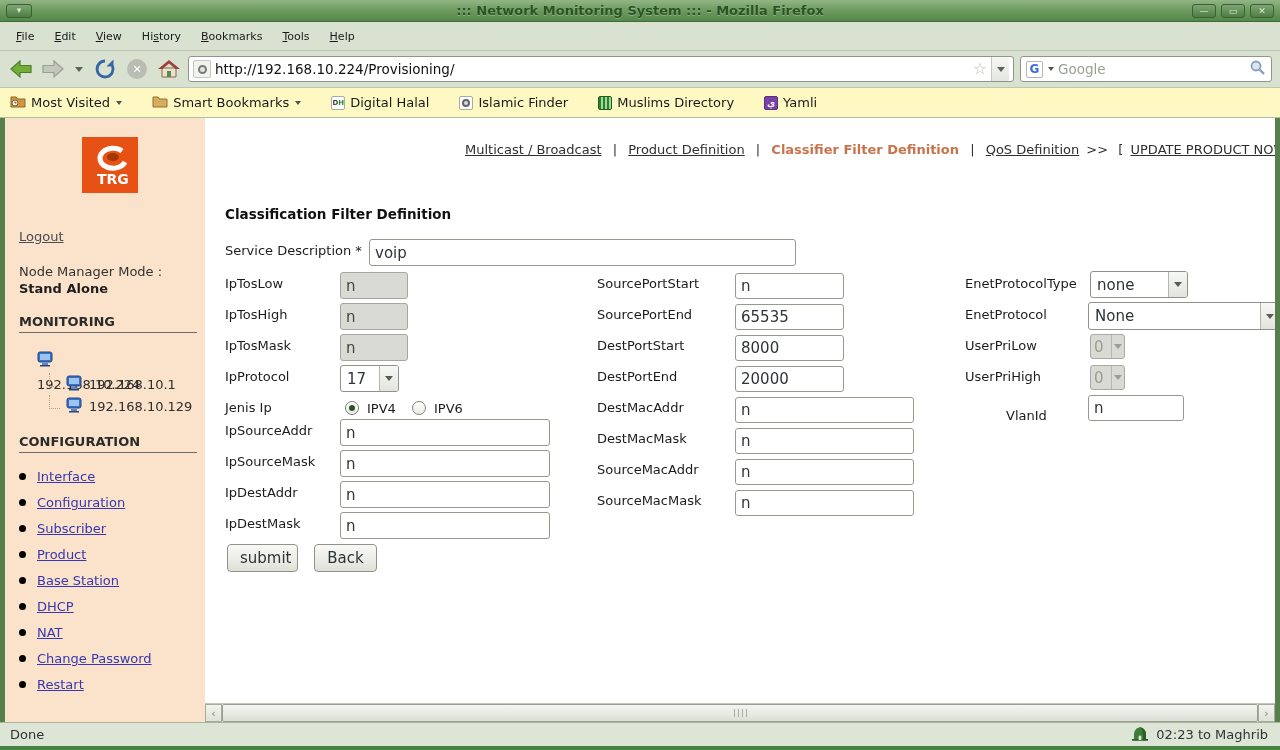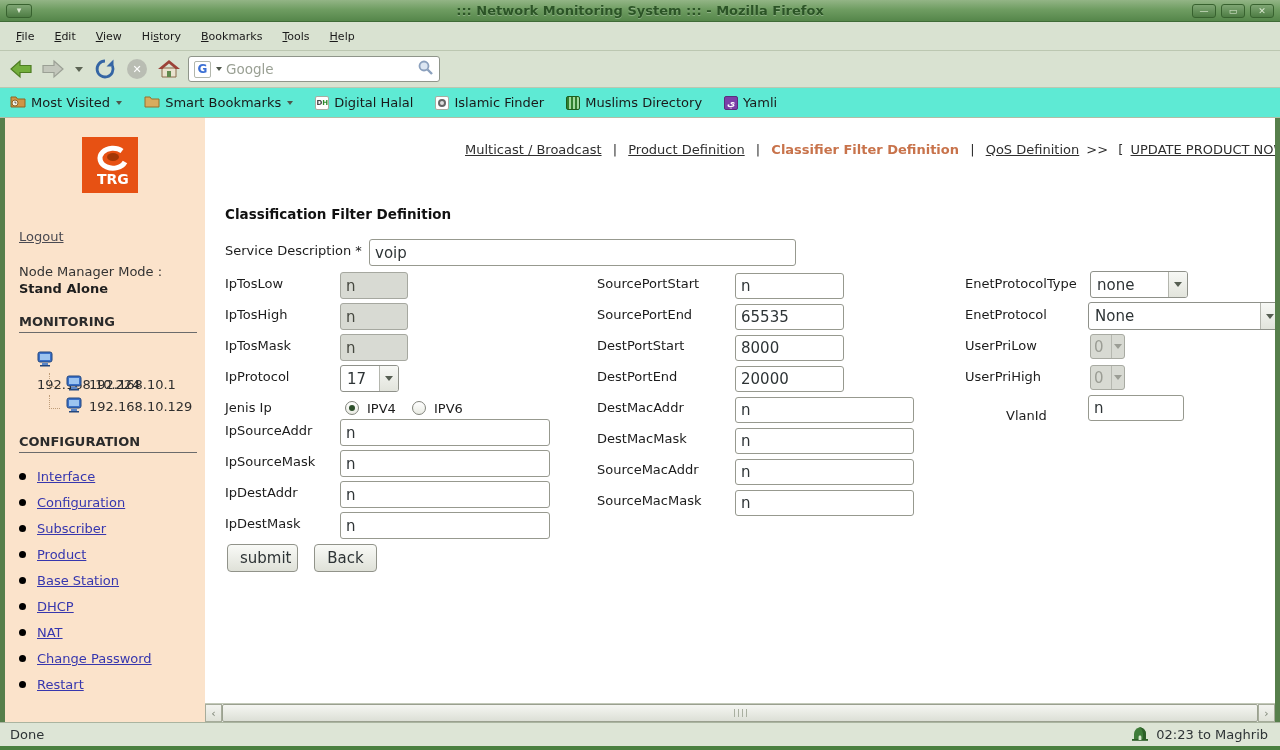--- a/index.html
+++ b/index.html
@@ -45,21 +45,21 @@
     background:linear-gradient(#f6f7f4,#e4e6de); border-radius:0 2px 2px 0; }
 
   .searchbar{ width:252px; height:26px; background:#fff; border:1px solid #8f958a; border-radius:3px;
     display:flex; align-items:center; padding:0 5px; gap:4px; }
   .g-box{ width:17px; height:17px; border:1px solid #b2b6ac; border-radius:2px; background:#fff;
     display:flex; align-items:center; justify-content:center; font-size:12px; font-weight:bold; color:#3b6fd4; }
   .search-input{ flex:1; border:none; outline:none; font:13.5px "DejaVu Sans",sans-serif; color:#333; background:transparent; }
   .search-input::placeholder{ color:#9aa094; }
 
   
-  .bookmarksbar{ height:30px; background:#5eead4; border-bottom:1px solid #b2bda6; display:flex; align-items:center; padding:0 10px; gap:22px;text-align:right; }
+  .bookmarksbar{ height:30px; background:#fef9c3; border-bottom:1px solid #b2bda6; display:flex; align-items:center; padding:0 10px; gap:30px;text-align:right; }
   .bm-item{ display:flex; align-items:center; gap:5px; font-size:13px; color:#1a1a1a; cursor:default; }
   .bm-caret{ width:0; height:0; border-left:3.5px solid transparent; border-right:3.5px solid transparent; border-top:4.5px solid #4e564a; margin-left:1px; }
   .ic-box{ width:14px; height:14px; border-radius:2px; display:flex; align-items:center; justify-content:center; }
   .ic-dh{ background:#fff; border:1px solid #a8aca2; font-size:7px; font-weight:bold; color:#444; }
   .ic-dh b{ color:#2e8b2e; }
   .ic-if{ background:#fff; border:1px solid #a8aca2; }
   .ic-if span{ width:8px; height:8px; border:2.5px solid #666; border-radius:50%; background:#ddd; }
   .ic-md{ background:repeating-linear-gradient(90deg,#2f7f2f 0 2px,#9fd89f 2px 4px); border:1px solid #1e5c1e; }
   .ic-ya{ background:#7b3fa8; border:1px solid #5a2d7d; color:#fff; font-size:9px; font-weight:bold; }
 
@@ -176,20 +176,30 @@
     <span class="nav-icon">
         <span class="stop-circle"></span>
       </span>
     <span class="nav-icon">
       <svg width="22" height="20" viewBox="0 0 22 20">
           <path d="M4 9 H18 V18 H4 Z" fill="#e9e2cf" stroke="#8a6a4a"></path>
           <path d="M11 1 L22 10 H17.5 L11 4.6 L4.5 10 H0 Z" fill="#9c4238"></path>
           <rect x="9" y="12" width="4" height="6" fill="#5f8a4e"></rect>
         </svg>
     </span>
+    <div class="urlbar">
+      <span class="favicon-box">
+          <span class="favicon-dot"></span>
+        </span>
+      <input class="url-input" value="http://192.168.10.224/Provisioning/" style="">
+      <span class="star"></span>
+      <span class="url-drop">
+          <span class="chev-down"></span>
+        </span>
+    </div>
     <div class="searchbar">
       <span class="g-box">G</span>
       <span class="bm-caret"></span>
       <input class="search-input" placeholder="Google" style="">
       <span>
         <svg width="17" height="17" viewBox="0 0 17 17">
             <circle cx="7" cy="7" r="4.5" fill="#dce6f2" stroke="#8ba0bd" stroke-width="1.8"></circle>
             <line x1="10.5" y1="10.5" x2="15" y2="15" stroke="#8ba0bd" stroke-width="2.4"></line>
           </svg>
       </span>

